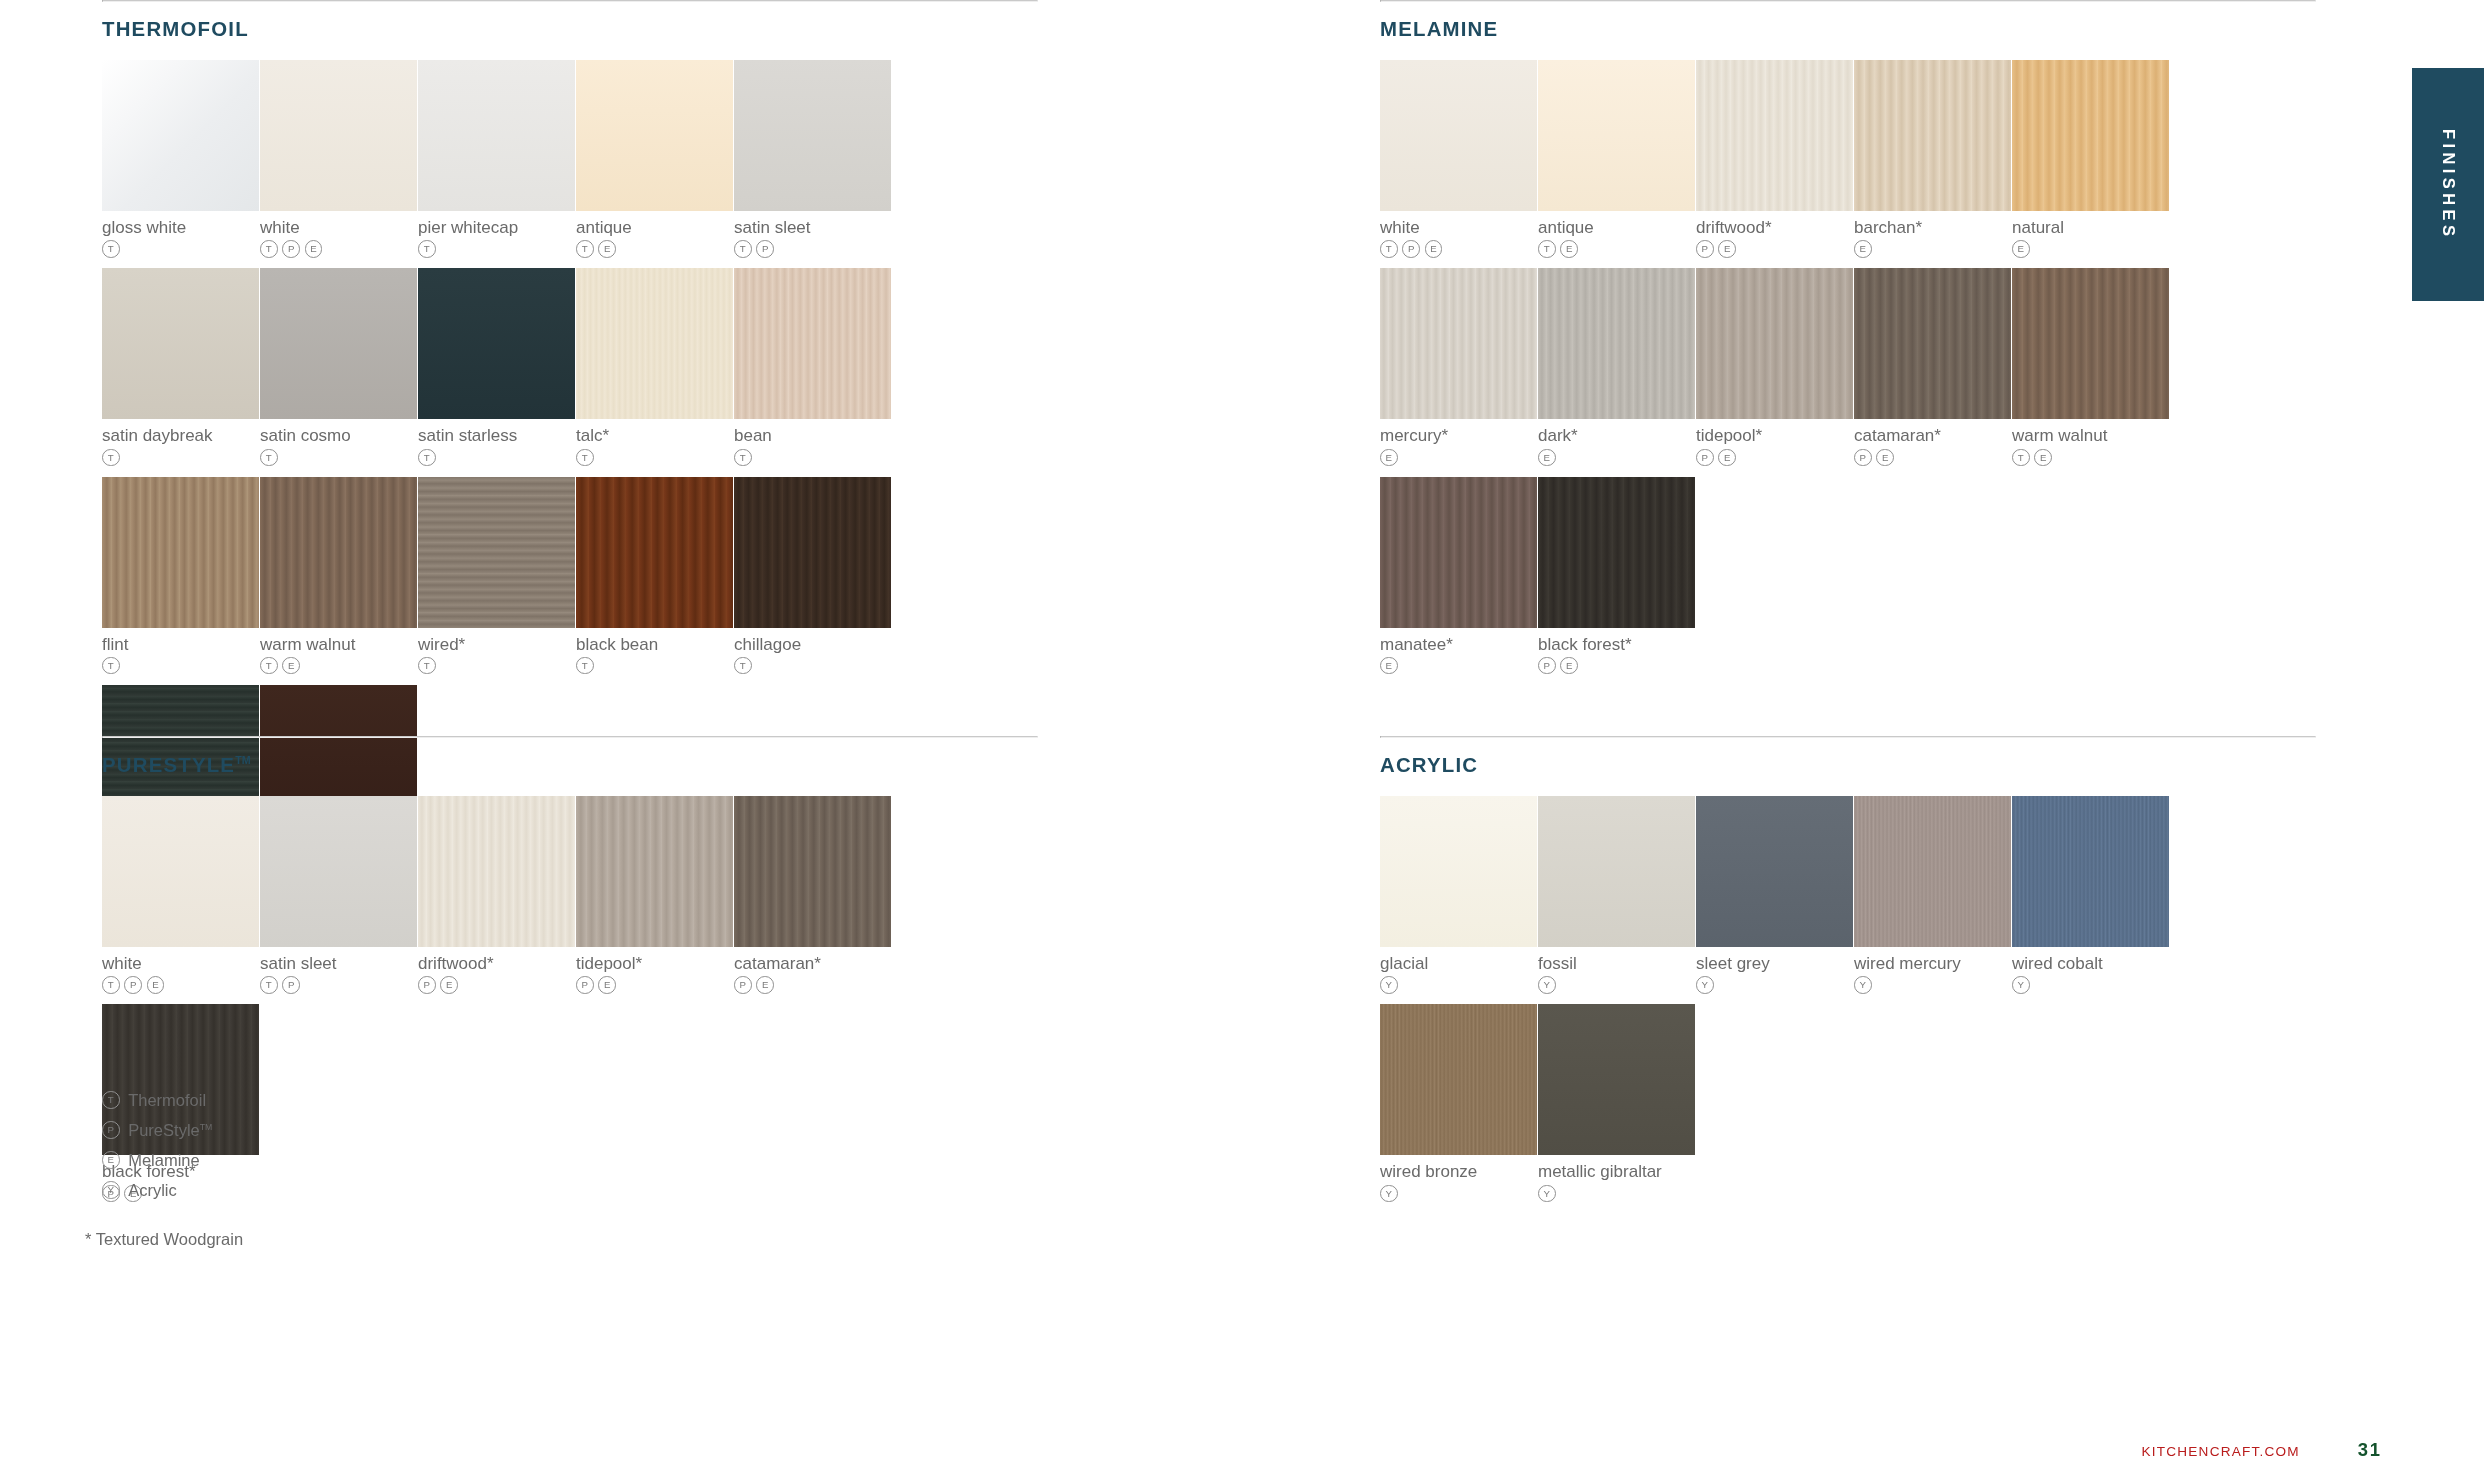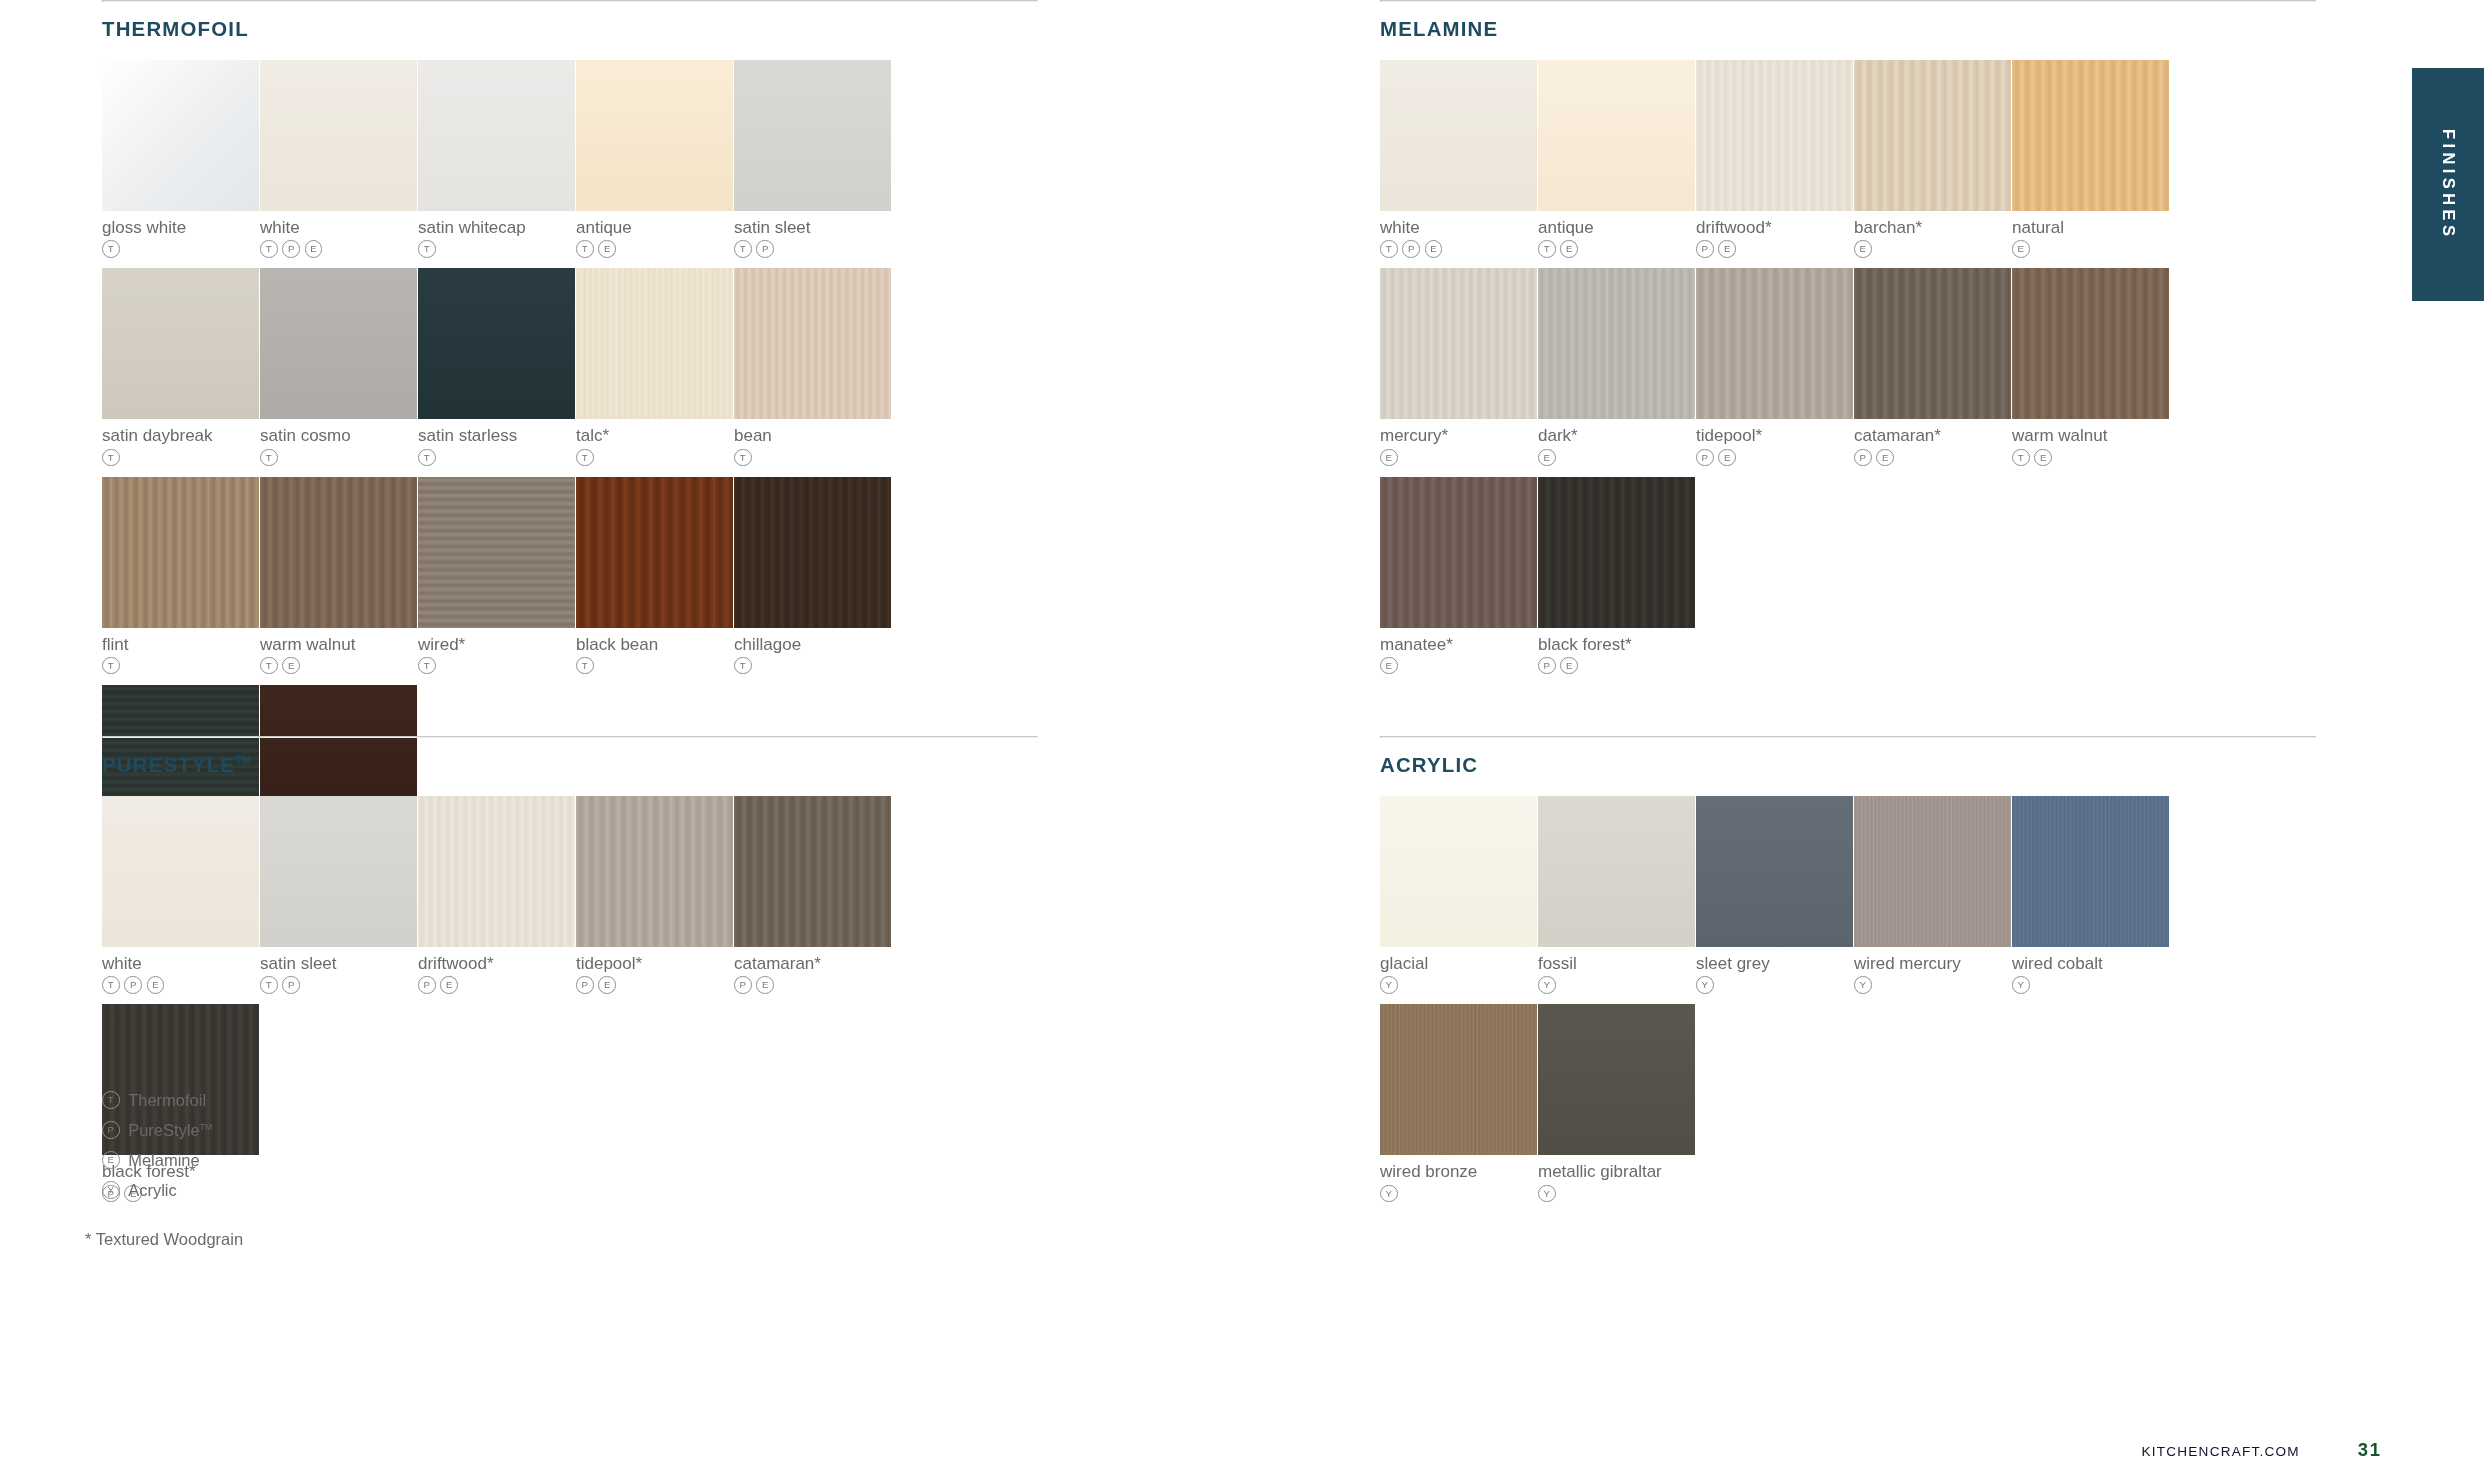--- a/index.html
+++ b/index.html
@@ -156,21 +156,21 @@
     position: absolute;
     bottom: 21.3px;
     right: 102px;
     display: flex;
     align-items: baseline;
     gap: 58px;
   }
   .footer-site {
     font-size: 13.6px;
     letter-spacing: 1.2px;
-    color: #0f172a;
+    color: #b91c1c;
   }
   .footer-page {
     font-size: 18.4px;
     font-weight: 700;
     color: #14532d;
     letter-spacing: 1.9px;
   }
 </style>
 </head>
 <body>
@@ -197,21 +197,21 @@
             <div class="swatch-chip" style="background: linear-gradient(rgb(241, 236, 228) 0%, rgb(235, 229, 218) 100%);"></div>
             <div class="swatch-name">white</div>
             <div class="badges">
               <span class="badge">T</span>
               <span class="badge">P</span>
               <span class="badge">E</span>
             </div>
           </div>
           <div class="swatch">
             <div class="swatch-chip" style="background: linear-gradient(rgb(236, 235, 233) 0%, rgb(228, 227, 224) 100%);"></div>
-            <div class="swatch-name">satin whitecap</div>
+            <div class="swatch-name">pier whitecap</div>
             <div class="badges">
               <span class="badge">T</span>
             </div>
           </div>
           <div class="swatch">
             <div class="swatch-chip" style="background: linear-gradient(rgb(250, 236, 214) 0%, rgb(244, 227, 199) 100%);"></div>
             <div class="swatch-name">antique</div>
             <div class="badges">
               <span class="badge">T</span>
               <span class="badge">E</span>

